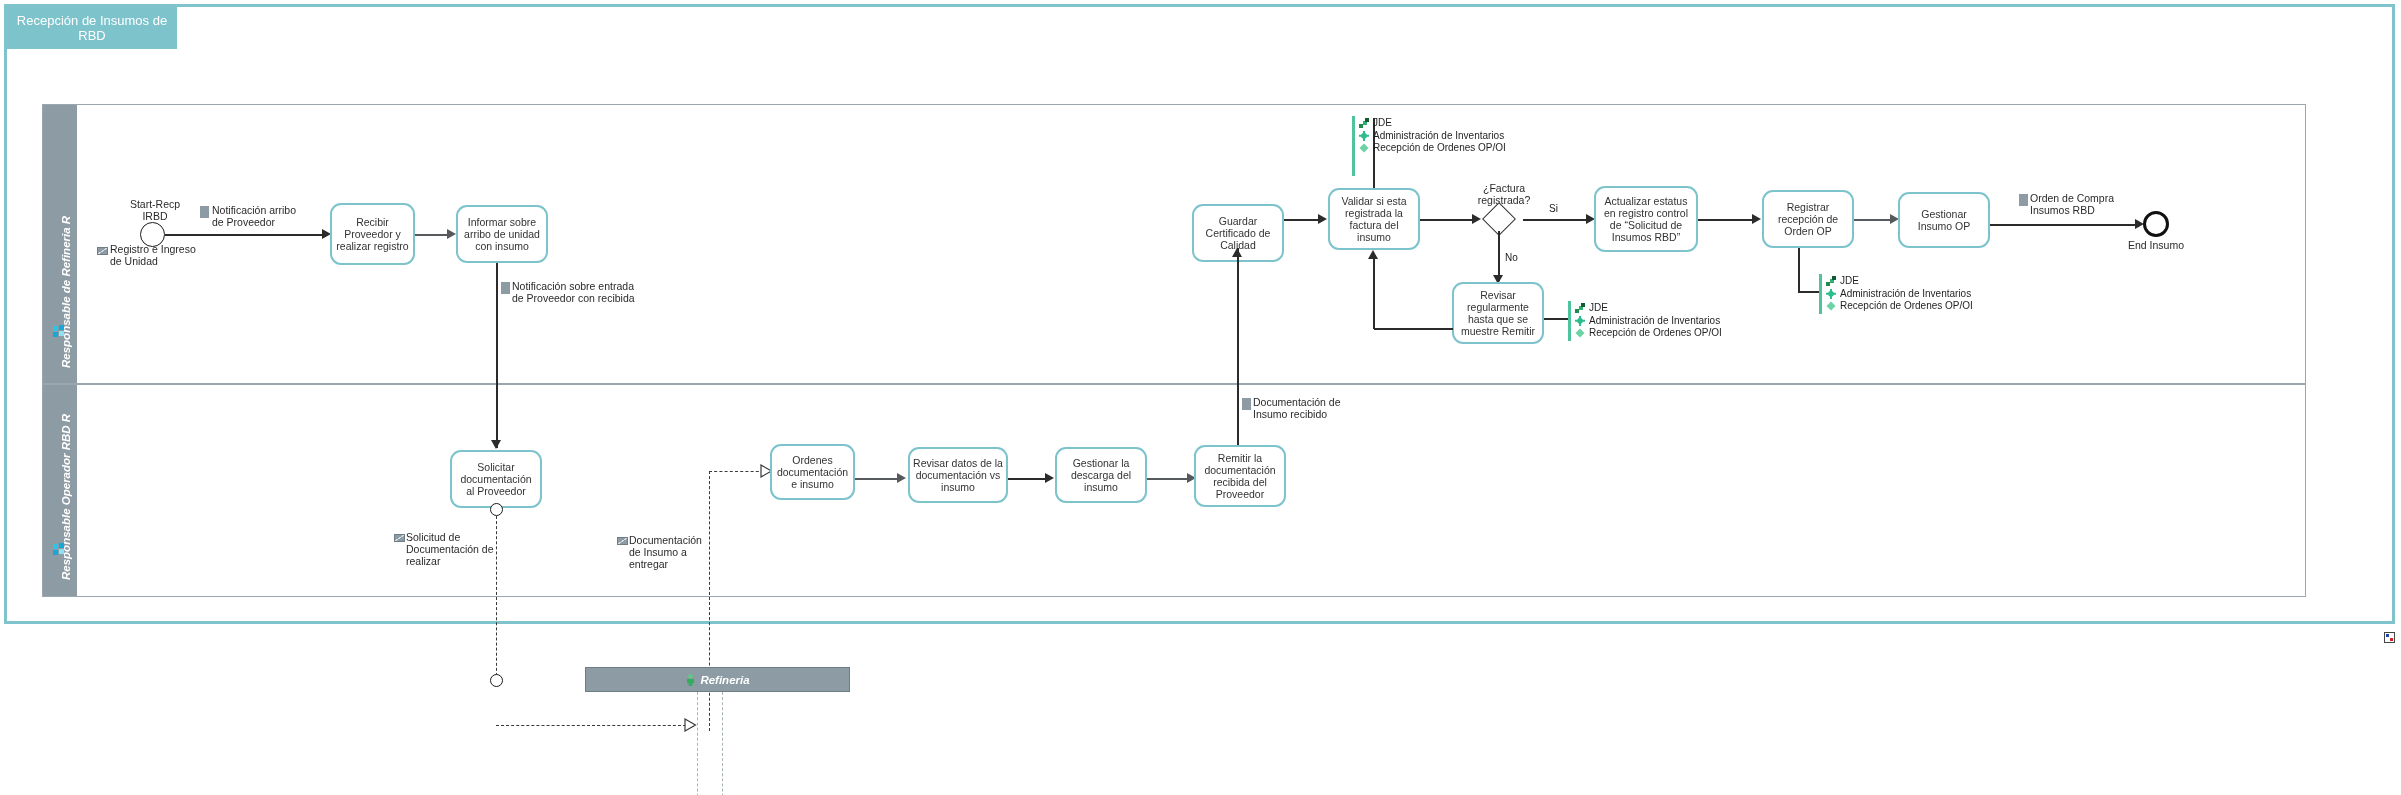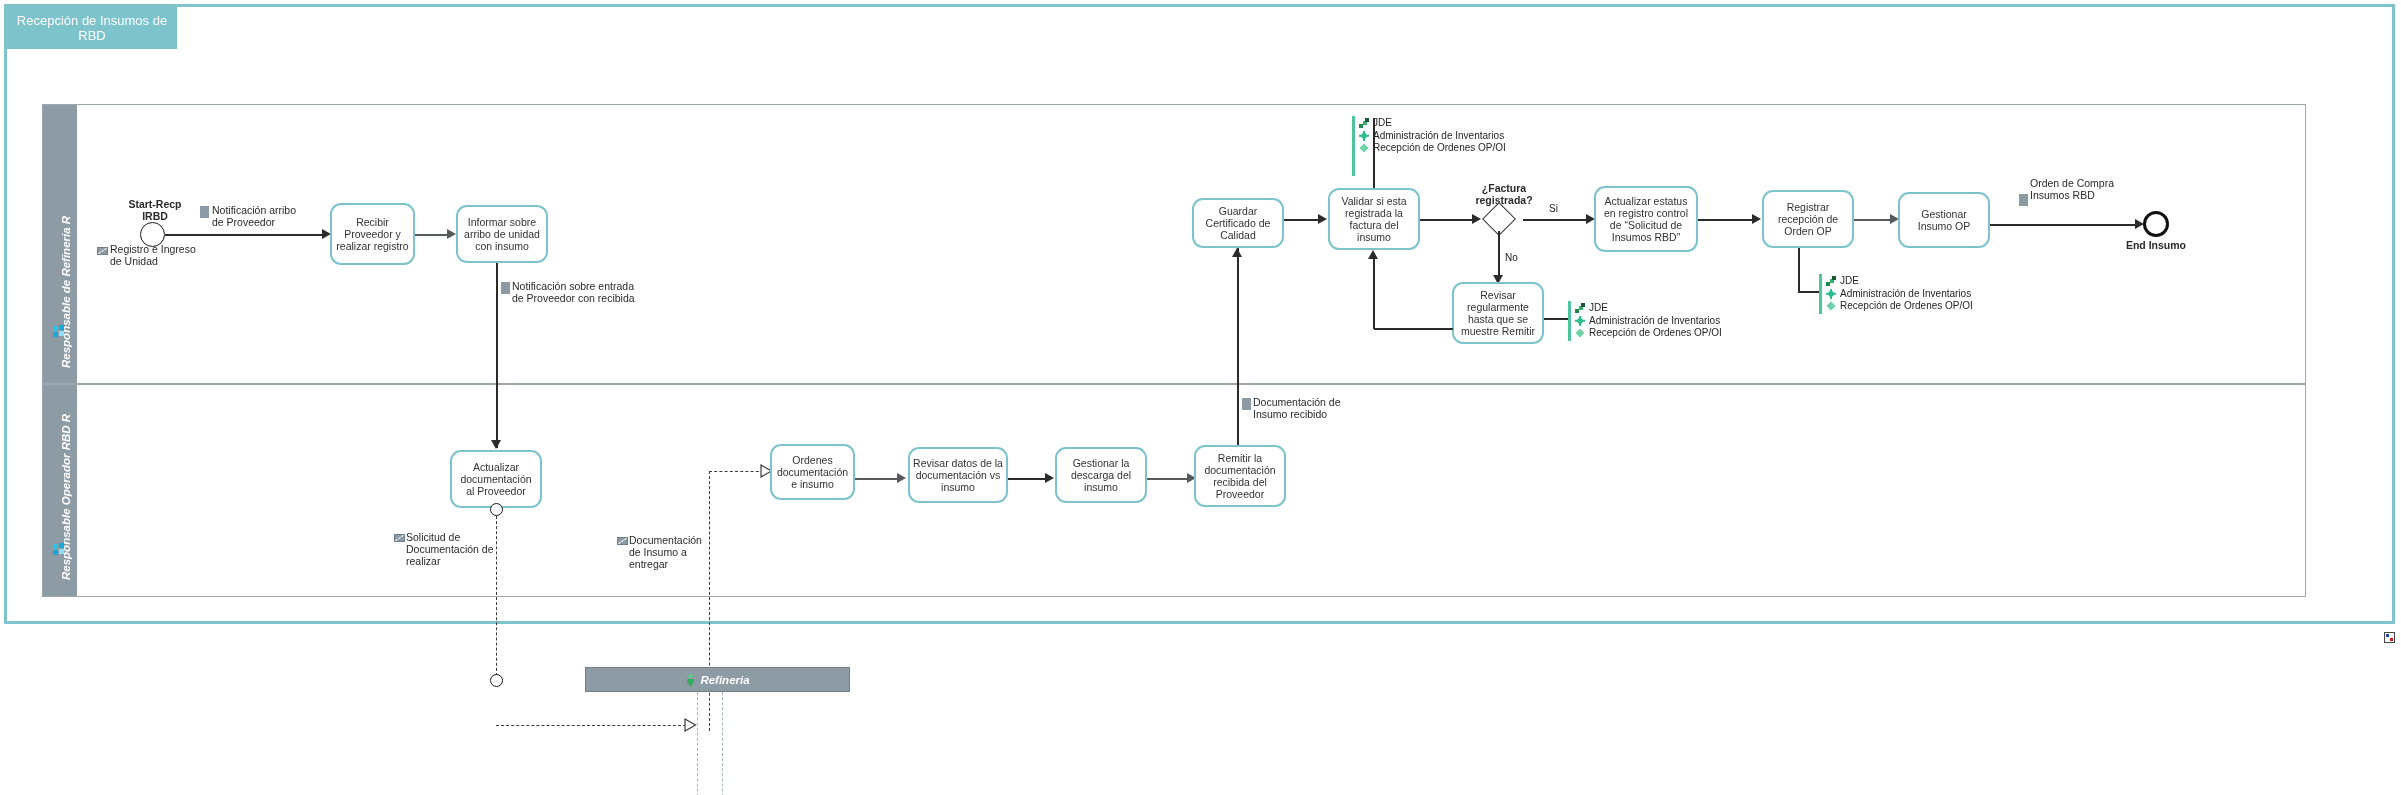--- a/index.html
+++ b/index.html
@@ -46,21 +46,21 @@
   .dash-v.light{border-left:1.6px dashed #a9b2b7;}
   .arrow{position:absolute;width:0;height:0;}
   .arrow.r{border-left:9px solid #2b2b2b;border-top:5.5px solid transparent;border-bottom:5.5px solid transparent;}
   .arrow.r.grey{border-left-color:#565a5c;}
   .arrow.d{border-top:9px solid #2b2b2b;border-left:5.5px solid transparent;border-right:5.5px solid transparent;}
   .arrow.u{border-bottom:9px solid #2b2b2b;border-left:5.5px solid transparent;border-right:5.5px solid transparent;}
   .tri-open{position:absolute;}
 
   
   .lbl{position:absolute;font-size:10.5px;line-height:12px;color:#2a2a2a;white-space:pre-line;}
-  .lbl.c{text-align:center;font-weight:bold;}
+  .lbl.c{text-align:center;}
   .flow-lbl{position:absolute;font-size:10px;color:#222;}
 
   
   .dobj{position:absolute;width:9px;height:12px;background:#8c9ba4;}
   .msg{position:absolute;width:11px;height:8px;background:#8c9ba4;border:1px solid #6f7d85;box-sizing:border-box;}
   .msg:after{content:"";position:absolute;left:0;top:0;width:100%;height:100%;
     background:linear-gradient(to bottom right,transparent 44%,#d7dde0 44%,#d7dde0 56%,transparent 56%);}
 
   
   .sysbar{position:absolute;width:3px;background:#4fc39b;}
@@ -133,21 +133,21 @@
 arribo de unidad
 con insumo</span>
   </div>
 
   <div class="ln v" style="left:496px;top:263px;width:1.6px;height:185px;"></div>
   <div class="arrow d" style="left:491px;top:440px;"></div>
   <div class="dobj" style="left:501px;top:282px;"></div>
   <div class="lbl" style="left:512px;top:280px;width:180px;">Notificación sobre entrada
 de Proveedor con recibida</div>
 
-  <div class="task" style="left:1192px;top:198px;width:92px;height:50px;">
+  <div class="task" style="left:1192px;top:204px;width:92px;height:58px;">
     <span>Guardar
 Certificado de
 Calidad</span>
   </div>
 
   <div class="ln v" style="left:1237px;top:248px;width:1.6px;height:203px;"></div>
   <div class="arrow u" style="left:1232px;top:248px;"></div>
   <div class="dobj" style="left:1242px;top:398px;"></div>
   <div class="lbl" style="left:1253px;top:396px;width:150px;">Documentación de
 Insumo recibido</div>
@@ -284,28 +284,28 @@
   <div class="arrow r grey" style="left:1890px;top:214px;"></div>
 
   <div class="task" style="left:1898px;top:192px;width:92px;height:56px;">
     <span>Gestionar Insumo
 OP</span>
   </div>
 
   <div class="ln h" style="left:1990px;top:224px;width:148px;"></div>
   <div class="arrow r" style="left:2135px;top:219px;"></div>
   <div class="dobj" style="left:2019px;top:194px;"></div>
-  <div class="lbl" style="left:2030px;top:177px;width:160px;">Orden de Compra
+  <div class="lbl" style="left:2030px;top:192px;width:160px;">Orden de Compra
 Insumos RBD</div>
 
   <div class="event end" style="left:2143px;top:211px;width:26px;height:26px;"></div>
   <div class="lbl c" style="left:2116px;top:239px;width:80px;">End Insumo</div>
 
   <div class="task" style="left:450px;top:450px;width:92px;height:58px;">
-    <span>Actualizar
+    <span>Solicitar
 documentación
 al Proveedor</span>
   </div>
 
   <div class="event start" style="left:490px;top:503px;width:13px;height:13px;"></div>
 
   <div class="dash-v" style="left:496px;top:516px;height:165px;"></div>
   <div class="msg" style="left:394px;top:534px;"></div>
   <div class="lbl" style="left:406px;top:531px;width:120px;">Solicitud de
 Documentación de

